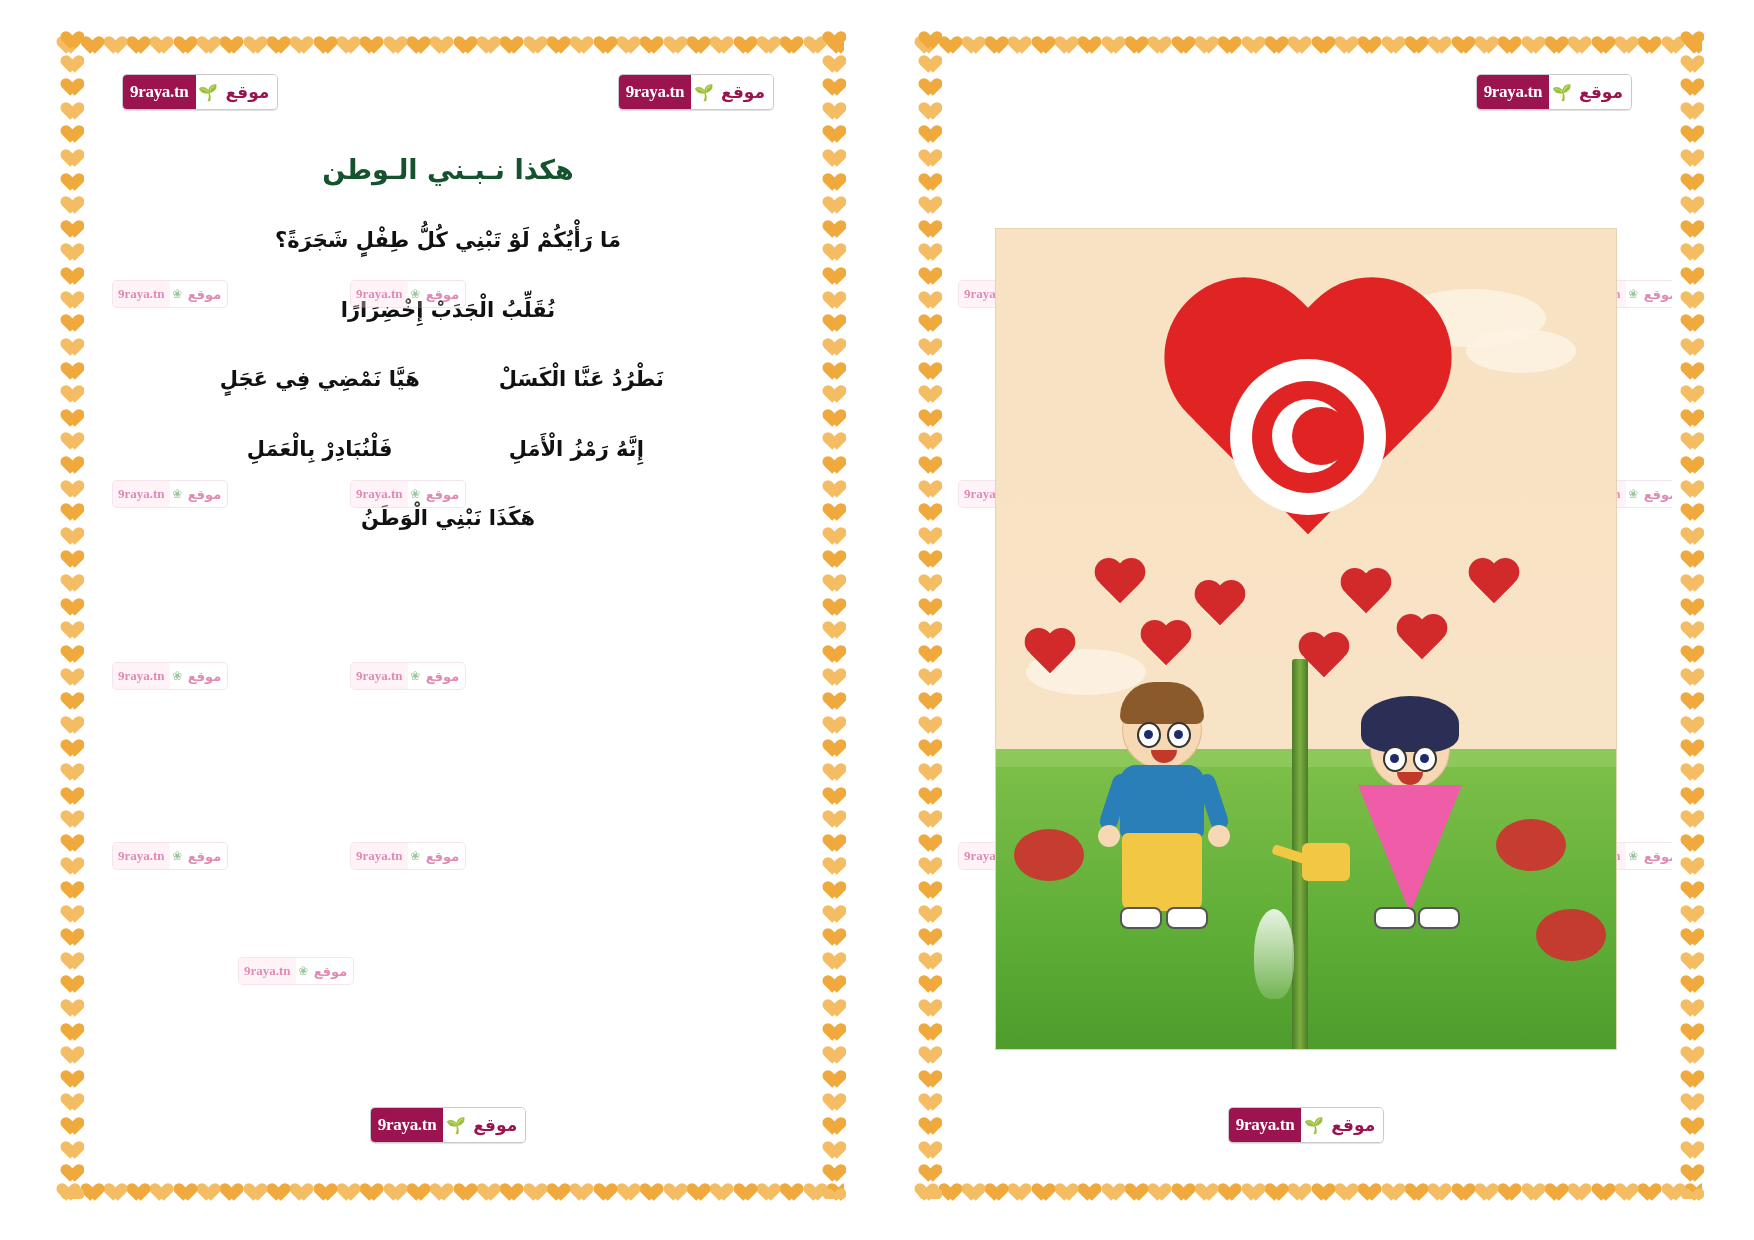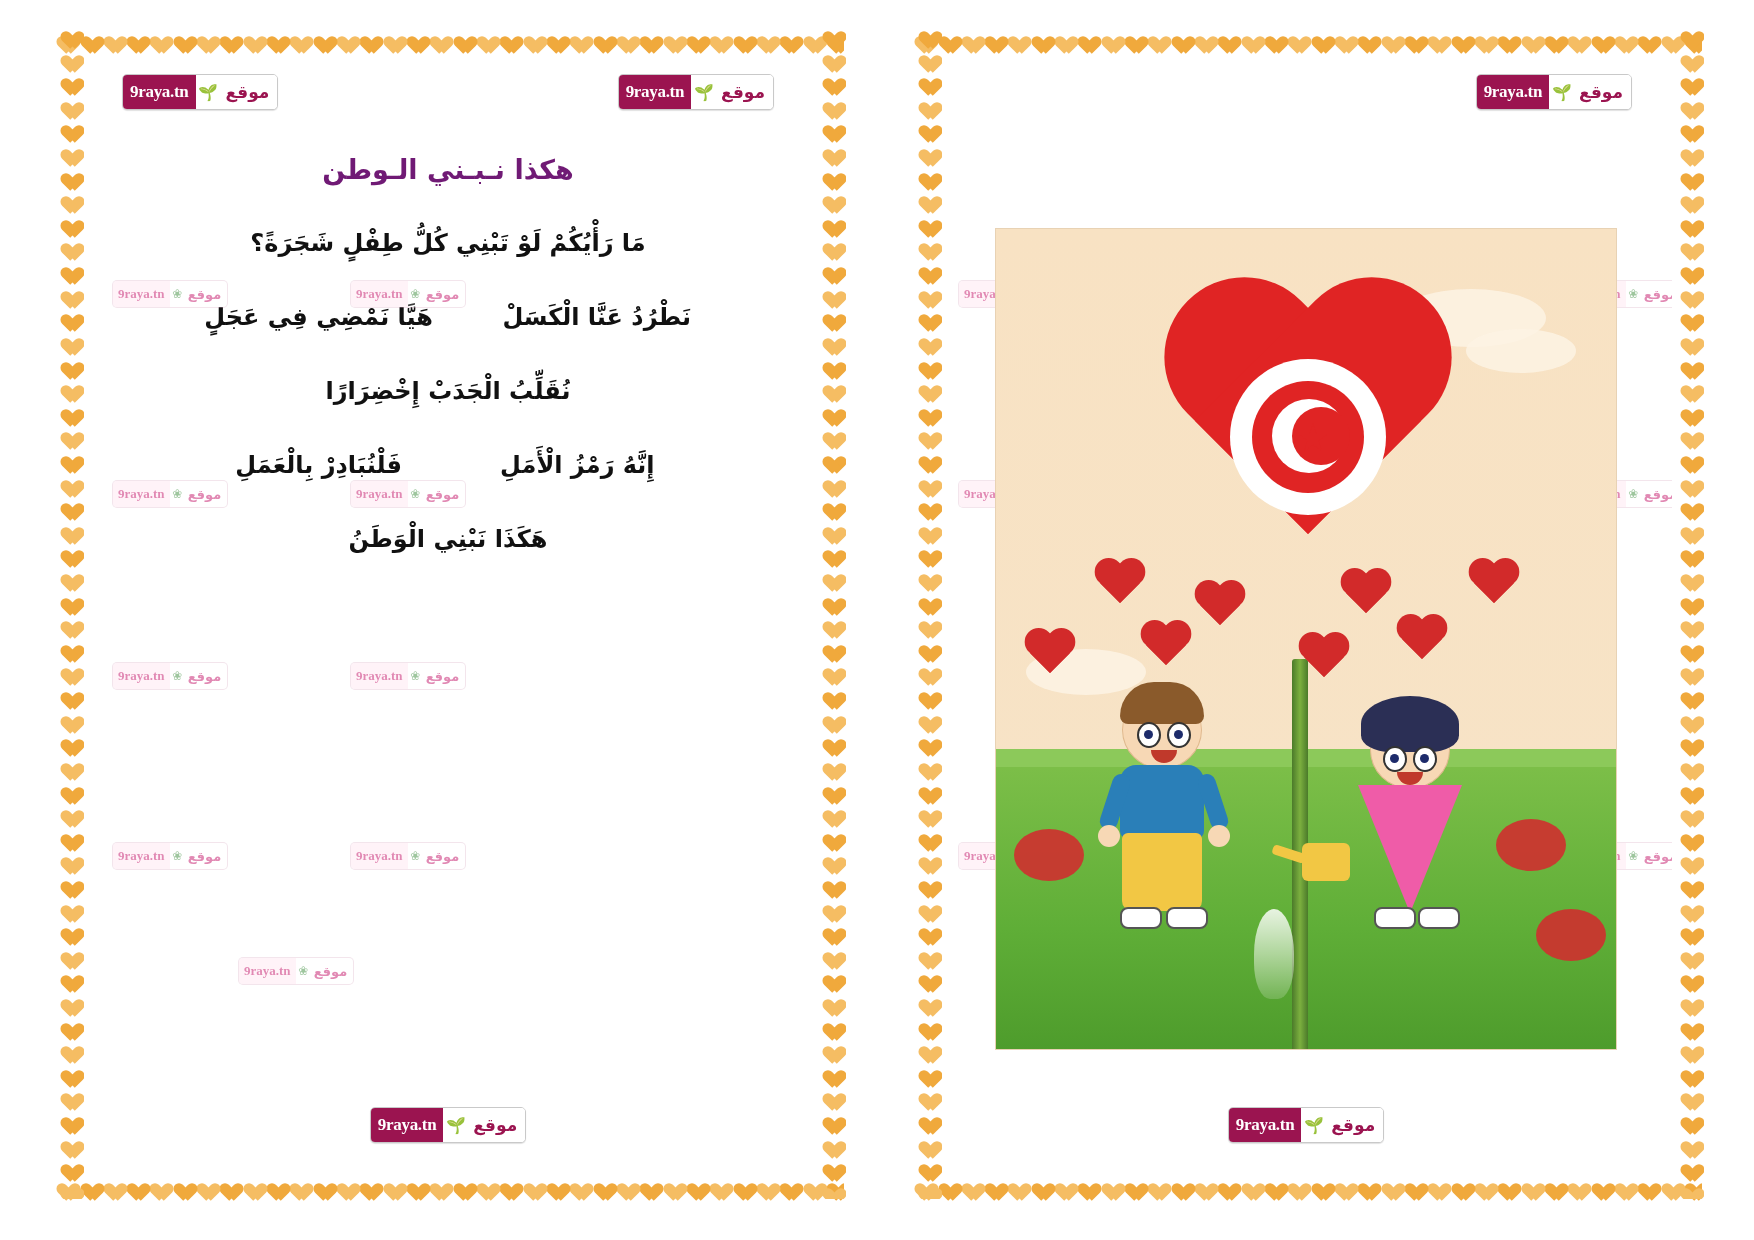--- a/index.html
+++ b/index.html
@@ -130,34 +130,34 @@
     position: absolute;
     bottom: 26px;
     left: 0;
     right: 0;
     display: flex;
     justify-content: center;
   }
 
   .poem-title {
     text-align: center;
-    color: #701a75;
+    color: #14532d;
     font-weight: bold;
     font-size: 27px;
     margin-top: 44px;
     letter-spacing: 3px;
     font-family: "DejaVu Sans", sans-serif;
   }
 
   .poem {
     margin-top: 40px;
     text-align: center;
   }
   .verse {
-    font-size: 24px;
+    font-size: 21px;
     color: #111111;
     font-weight: bold;
     margin: 0 0 38px 0;
     line-height: 1.5;
     font-family: "DejaVu Sans", sans-serif;
   }
   .verse .hemistich {
     display: inline-block;
     min-width: 190px;
     text-align: center;
@@ -686,26 +686,26 @@
         </div>
       </div>
 
       <div class="poem-title">هكذا  نـبـني  الـوطن</div>
 
       <div class="poem">
         <p class="verse">
           <span class="hemistich">مَا رَأْيُكُمْ لَوْ تَبْنِي كُلُّ طِفْلٍ شَجَرَةً؟</span>
         </p>
         <p class="verse">
+          <span class="hemistich">نُقَلِّبُ الْجَدَبْ إِخْضِرَارًا</span>
+        </p>
+        <p class="verse">
           <span class="hemistich">نَطْرُدُ عَنَّا الْكَسَلْ</span>
           <span class="gap"></span>
           <span class="hemistich">هَيَّا نَمْضِي فِي عَجَلٍ</span>
-        </p>
-        <p class="verse">
-          <span class="hemistich">نُقَلِّبُ الْجَدَبْ إِخْضِرَارًا</span>
         </p>
         <p class="verse">
           <span class="hemistich">إِنَّهُ رَمْزُ الْأَمَلِ</span>
           <span class="gap"></span>
           <span class="hemistich">فَلْنُبَادِرْ بِالْعَمَلِ</span>
         </p>
         <p class="verse">
           <span class="hemistich">هَكَذَا نَبْنِي الْوَطَنُ</span>
         </p>
       </div>

